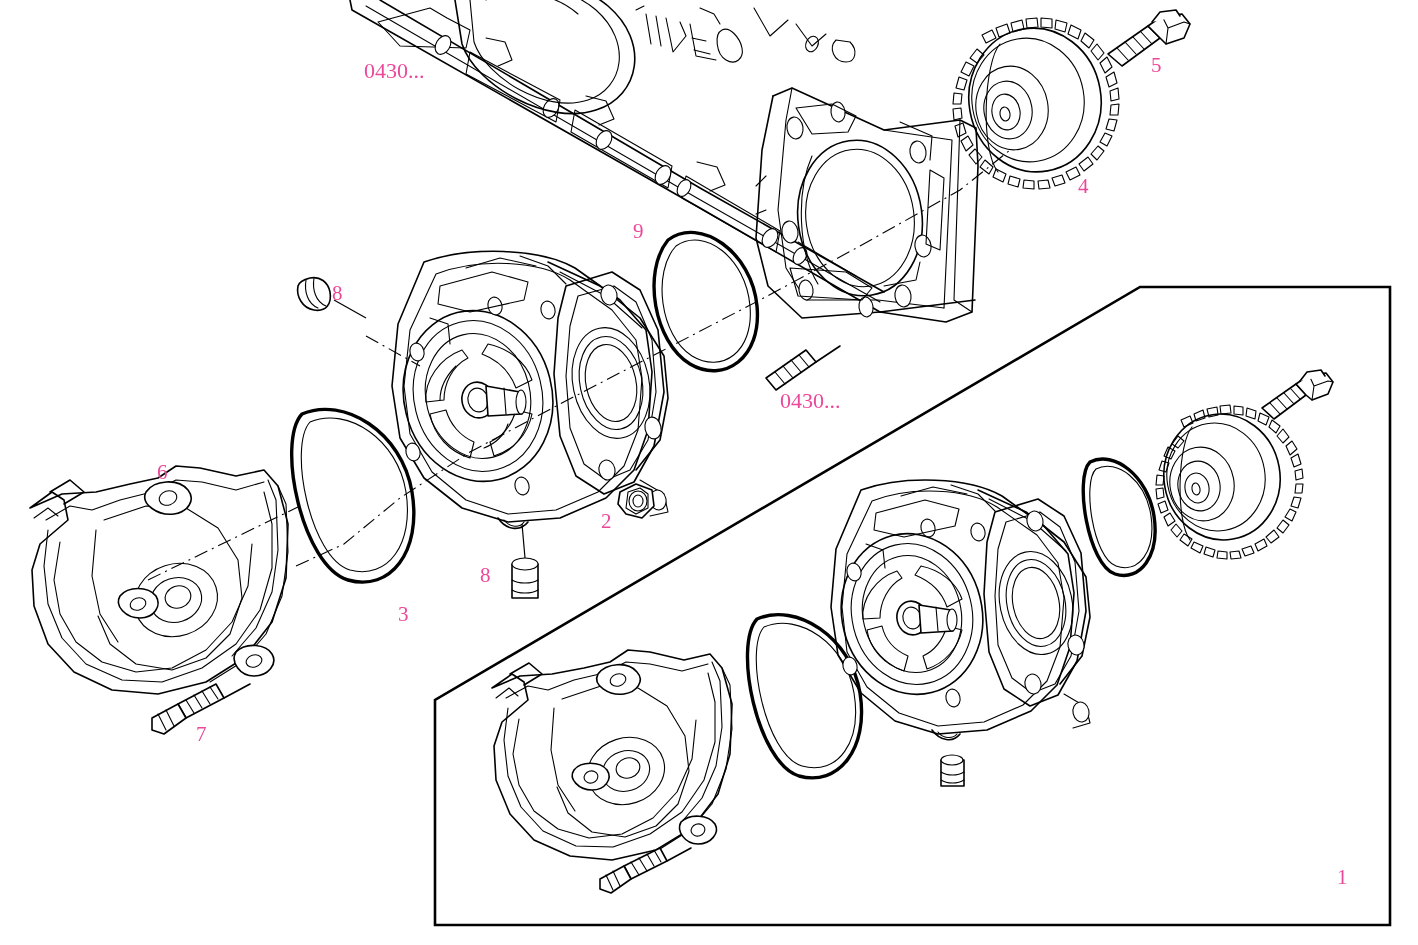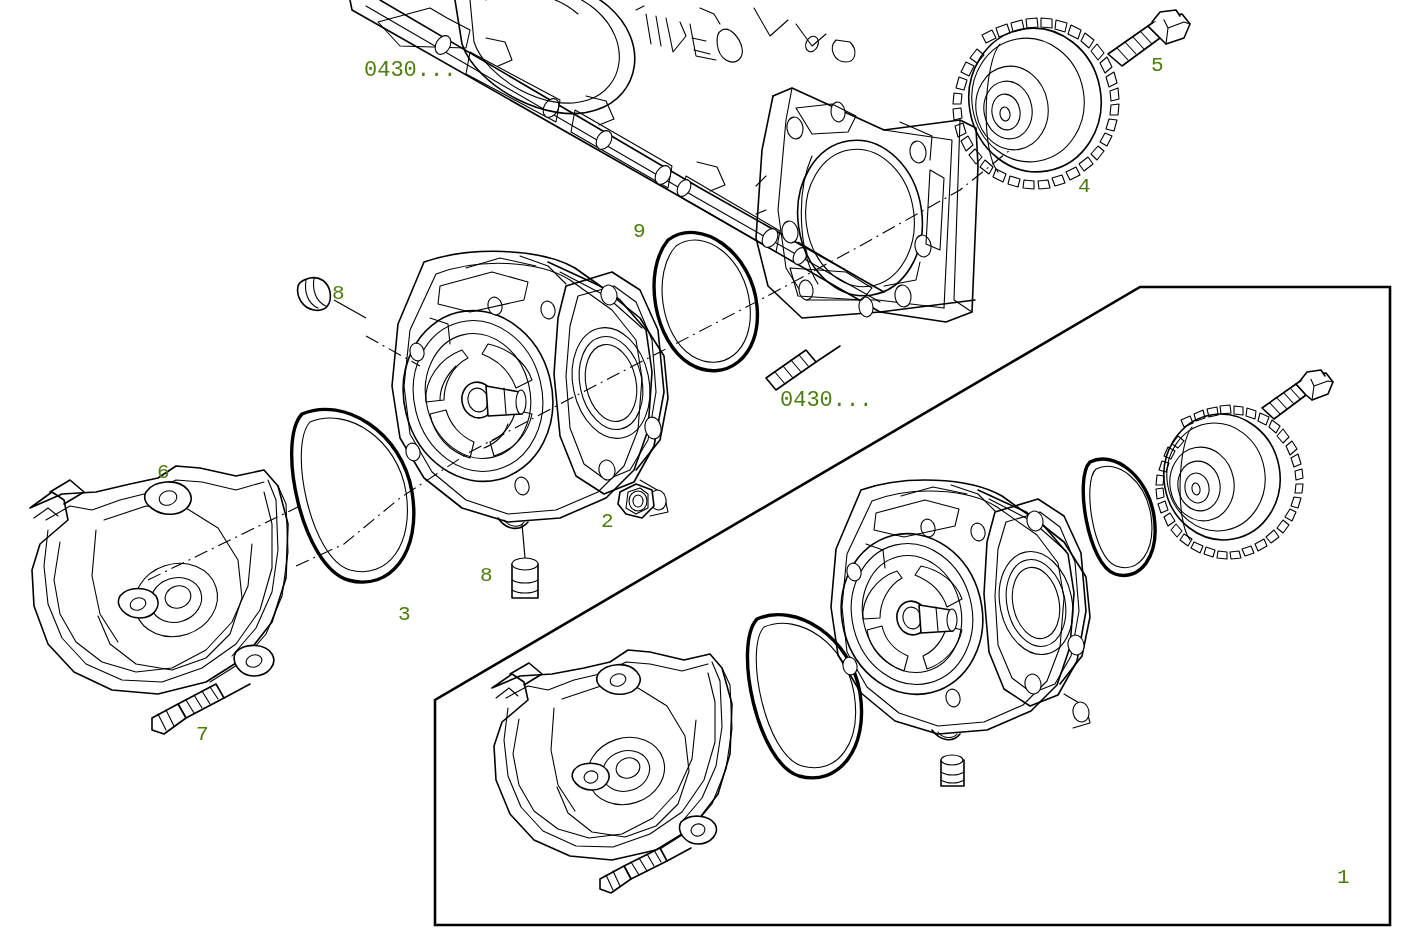--- a/index.html
+++ b/index.html
@@ -1,21 +1,21 @@
 <!DOCTYPE html>
 <html><head>
 <meta charset="utf-8">
 <style>
   html,body{margin:0;padding:0;background:#ffffff;}
   body{width:1418px;height:945px;position:relative;overflow:hidden;
        font-family:"Liberation Sans","DejaVu Sans",sans-serif;color:#000;}
   #stage{position:absolute;left:0;top:0;width:1418px;height:945px;}
   svg.art{position:absolute;left:0;top:0;width:1418px;height:945px;}
-  .lbl{position:absolute;font-size:21px;line-height:21px;color:#4d7c0f;
-       font-family:Liberation Mono, monospace;white-space:nowrap;}
+  .lbl{position:absolute;font-size:21px;line-height:21px;color:#ec4899;
+       font-family:Liberation Serif, serif;white-space:nowrap;}
   .lbl.big{font-size:22px;}
 </style>
 </head>
 <body>
 
 <div id="stage">
 
   <svg class="art" viewBox="0 0 1418 945" shape-rendering="geometricPrecision">
     <defs>
       <style>

